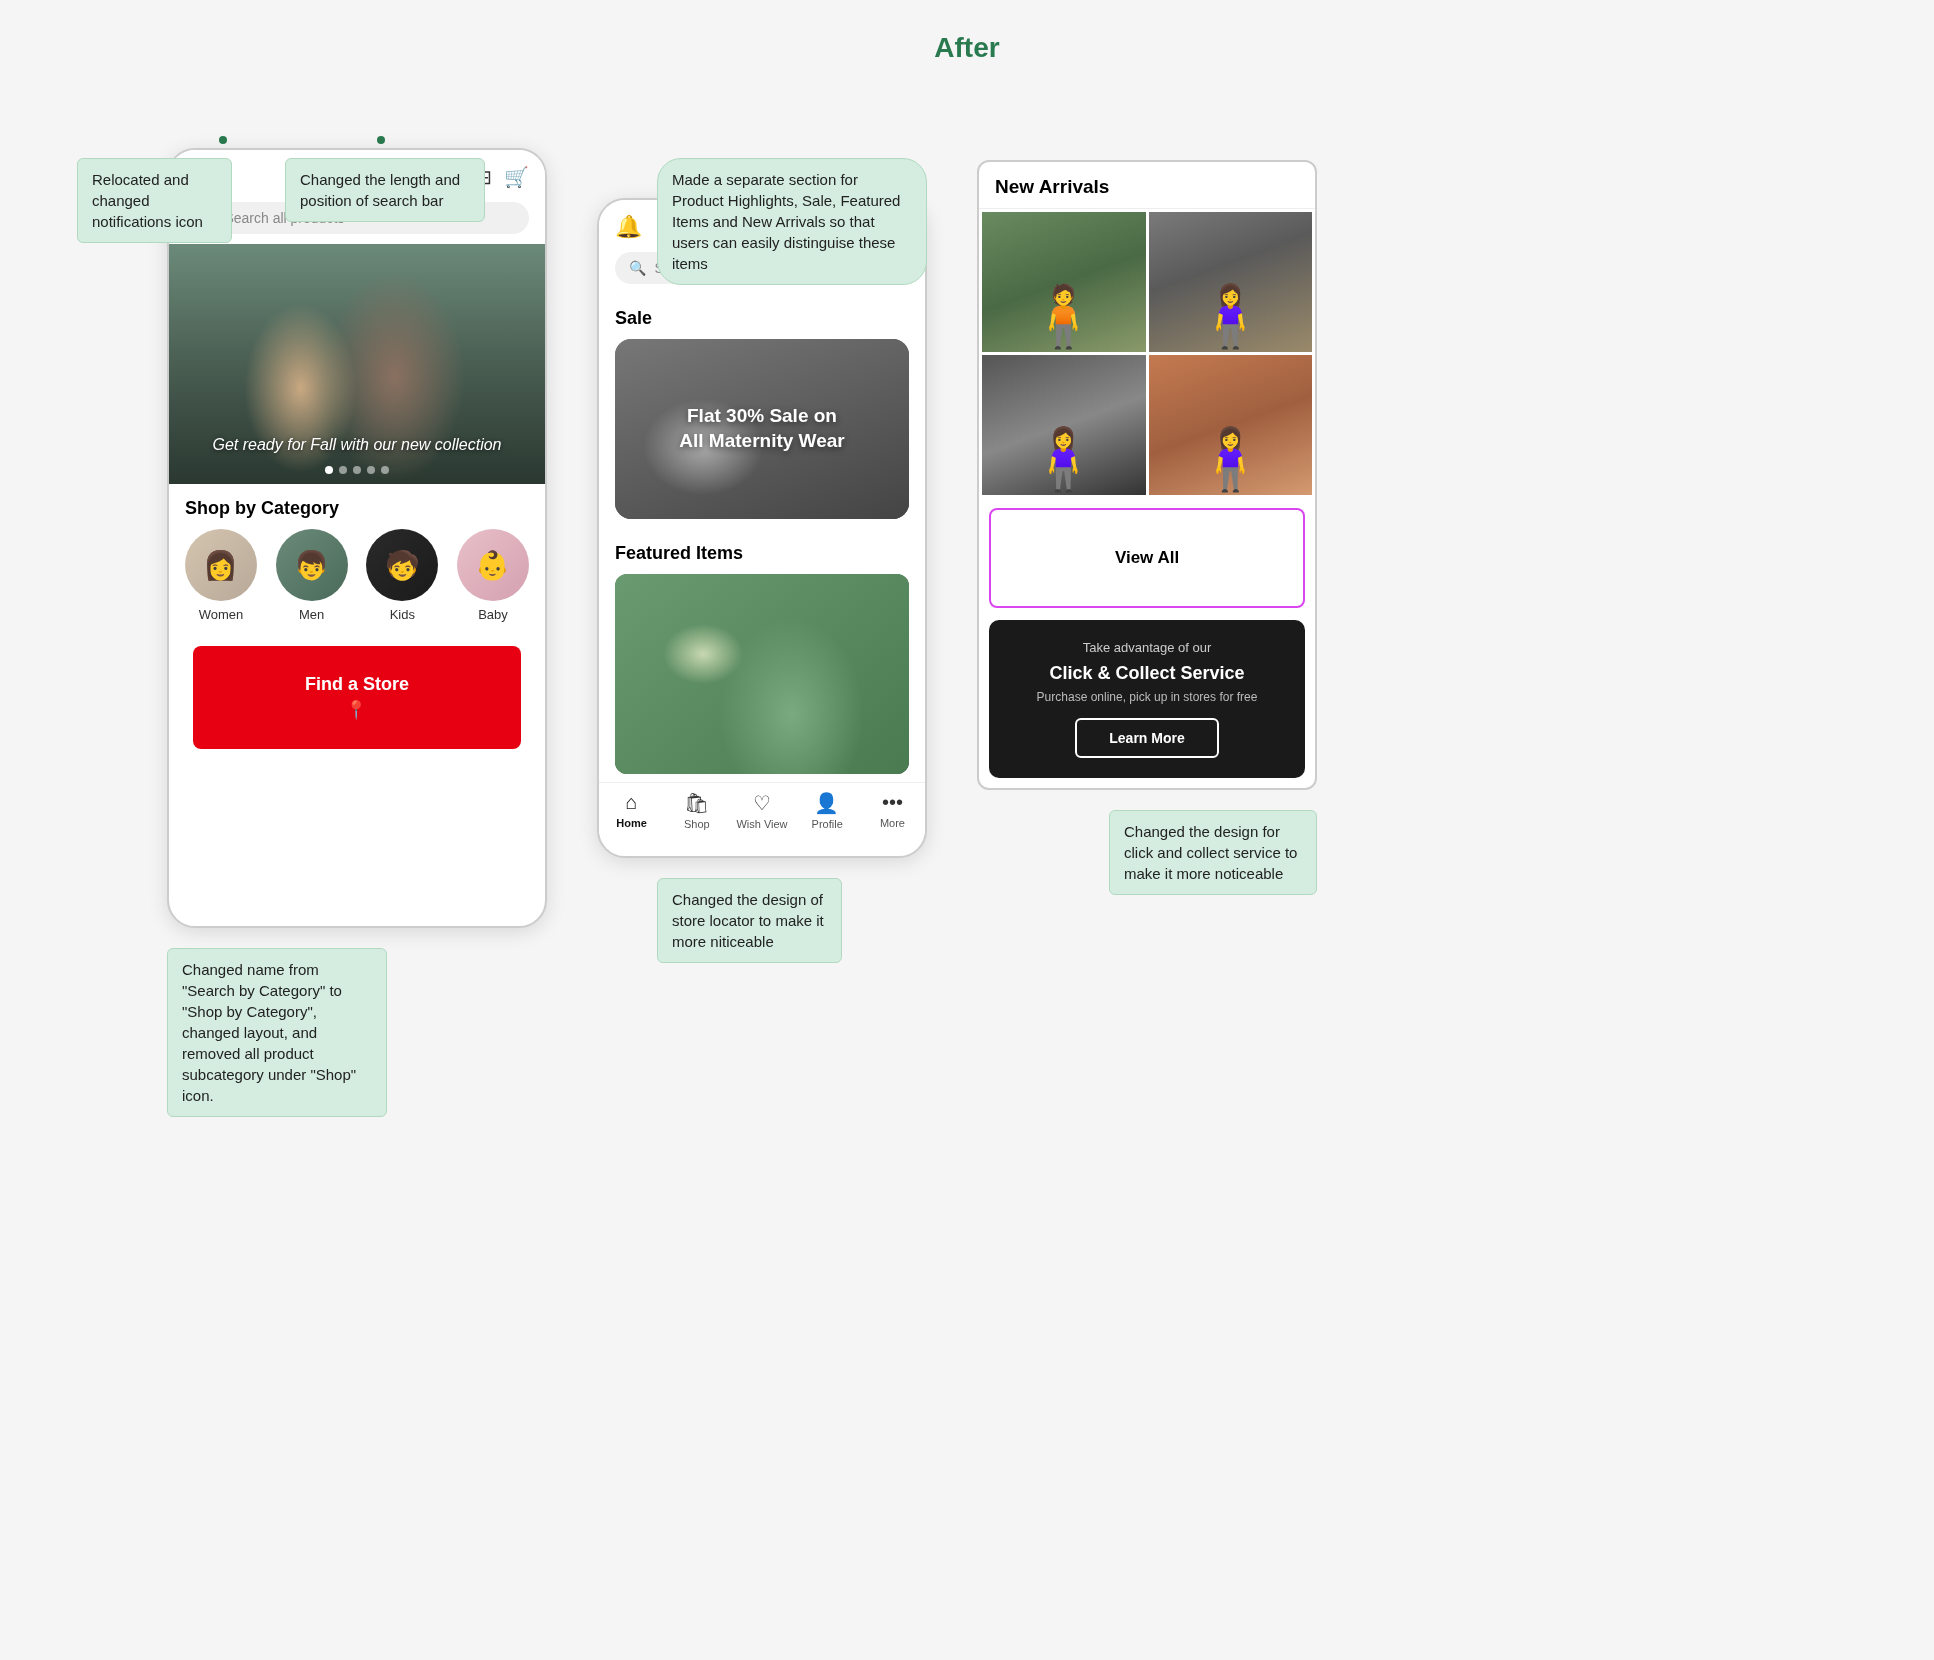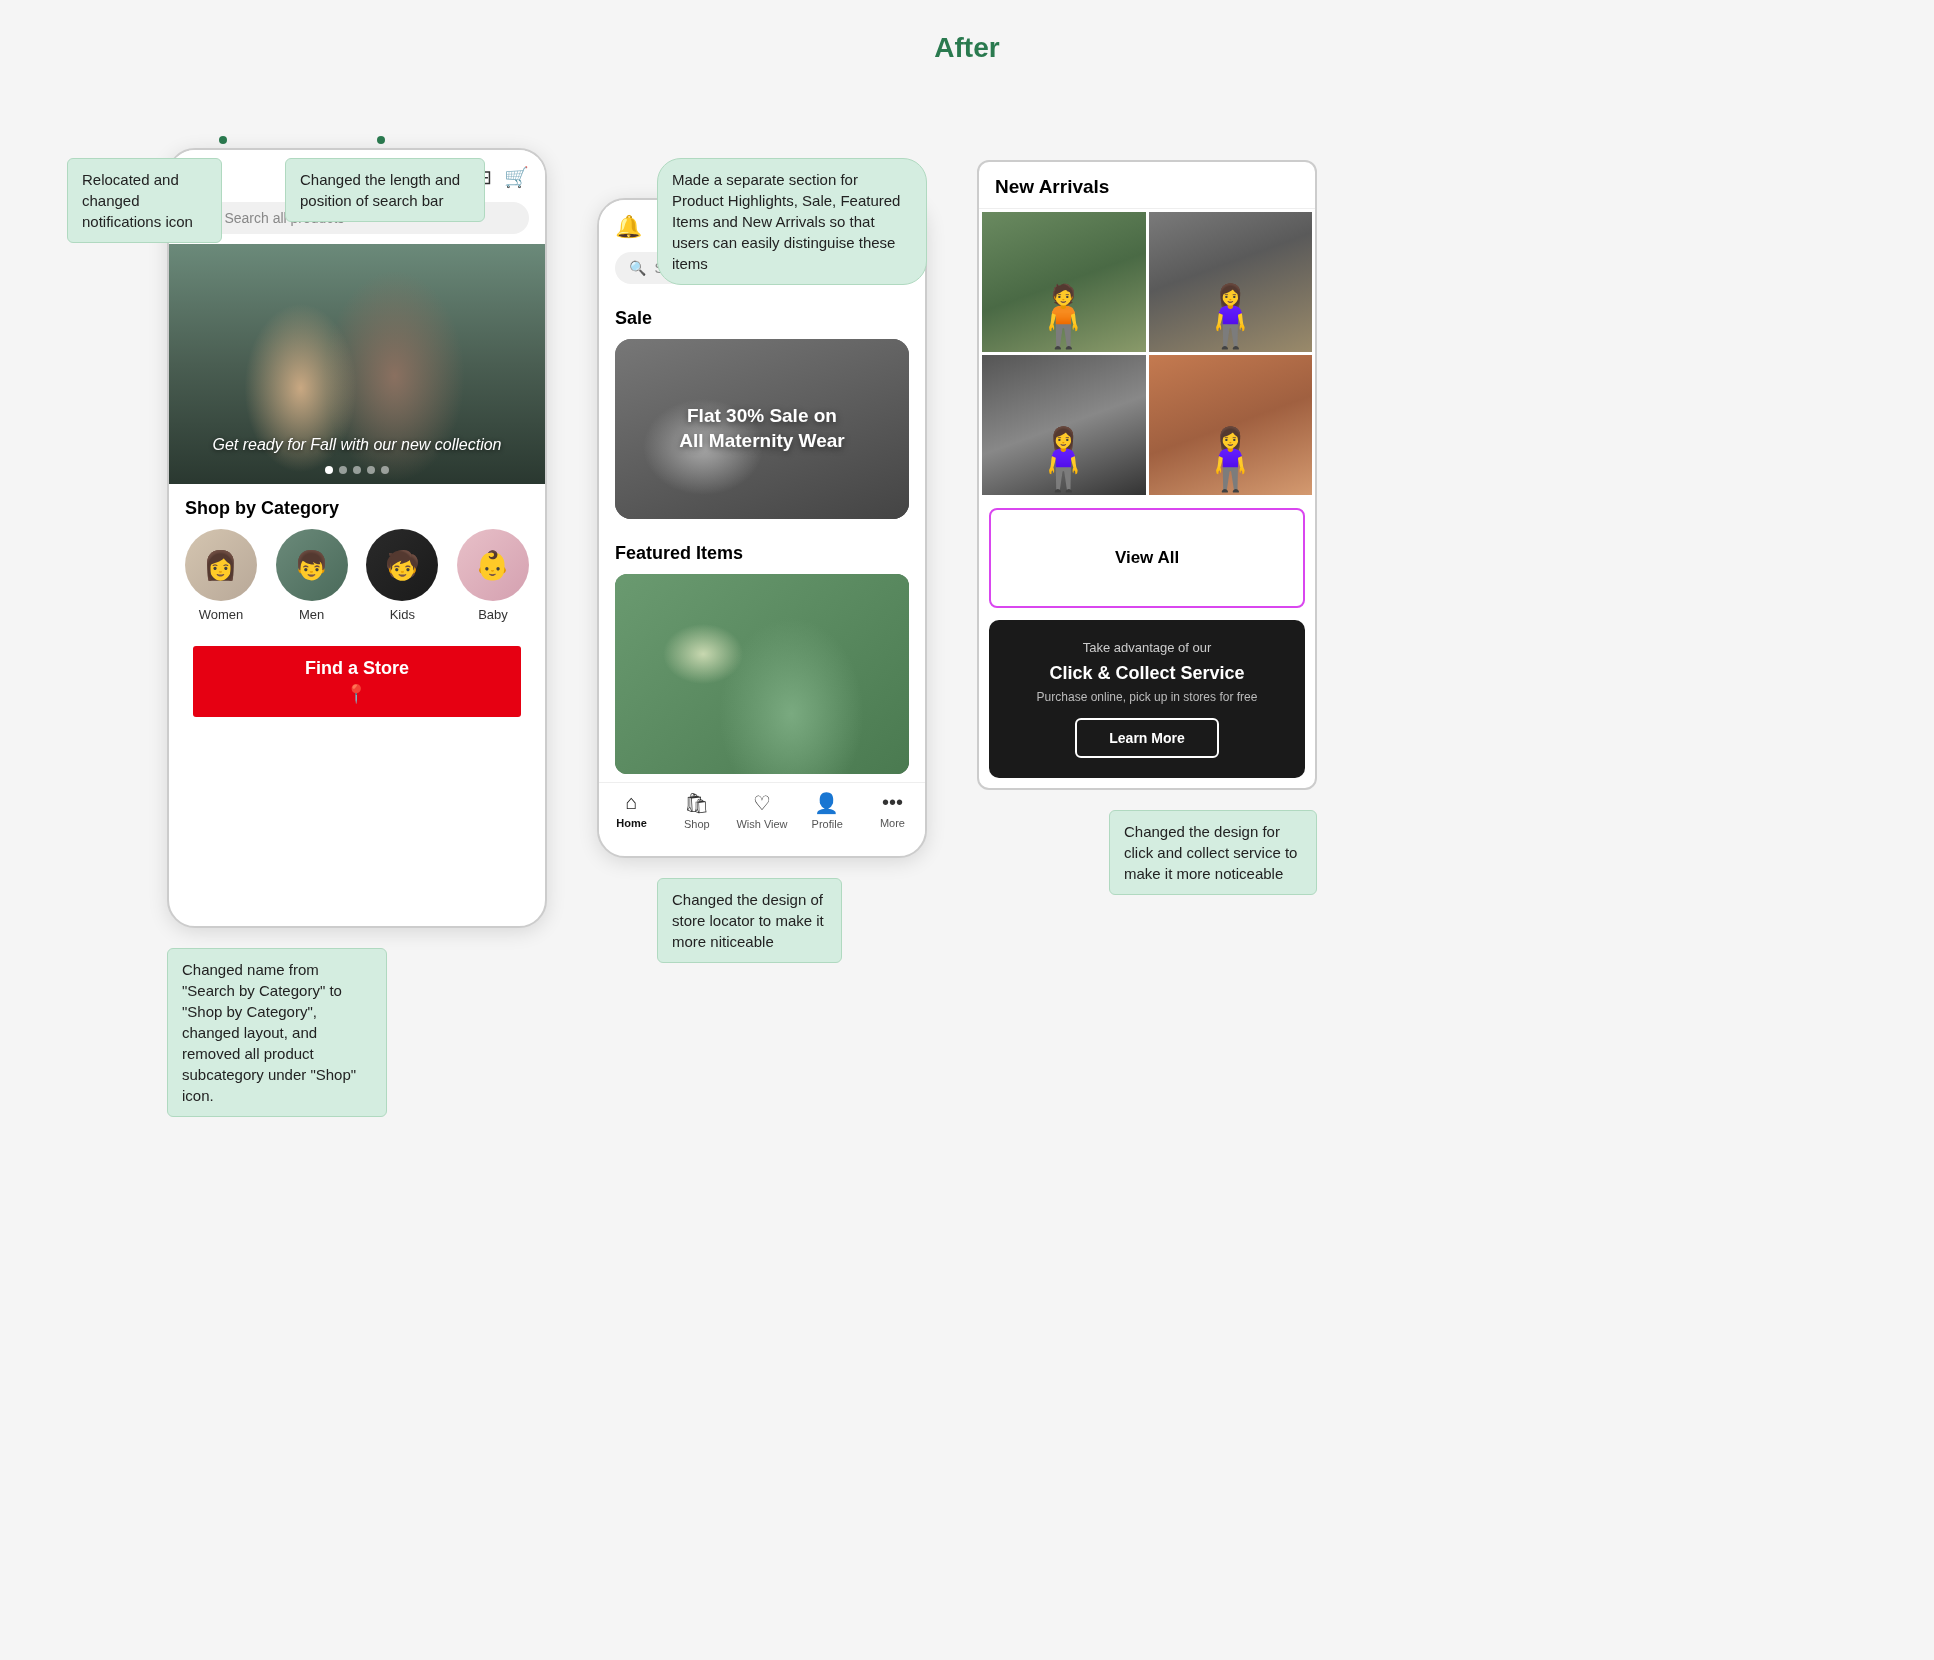--- a/index.html
+++ b/index.html
@@ -168,22 +168,22 @@
     .cat-kids { background: linear-gradient(135deg, #2a2a2a, #1a1a1a); }
     .cat-baby { background: linear-gradient(135deg, #e8c0c8, #d4a0b0); }
     .category-label { font-size: 13px; color: #333; }
 
     
     .find-store-btn {
       margin: 8px 24px 24px;
       background: #e60012;
       color: #fff;
       border: none;
-      border-radius: 3px;
-      padding: 12px;
+      border-radius: 8px;
+      padding: 28px;
       width: calc(100% - 48px);
       font-size: 18px;
       font-weight: 700;
       cursor: pointer;
       display: flex;
       flex-direction: column;
       align-items: center;
       gap: 4px;
     }
     .find-store-icon { font-size: 18px; }
@@ -397,21 +397,21 @@
     }
   </style>
 </head>
 <body>
 
 <div>
   <h1 class="page-title">After</h1>
 
   <div class="layout-wrapper">
 
-    <div class="annotation ann-top-left" style="position:absolute; top:70px; left:0; width:155px; z-index:10;">
+    <div class="annotation ann-top-left" style="position:absolute; top:70px; left:10px; width:155px; z-index:10;">
       <span>Relocated and changed notifications icon</span>
     </div>
 
     <div class="annotation ann-top-mid" style="position:absolute; top:70px; left:218px; width:200px; z-index:10;">
       <span>Changed the length and position of search bar</span>
     </div>
 
     <div class="annotation ann-top-right" style="position:absolute; top:70px; left:590px; width:270px; z-index:10;">
       <span>Made a separate section for Product Highlights, Sale, Featured Items and New Arrivals so that users can easily distinguise these items</span>
     </div>

